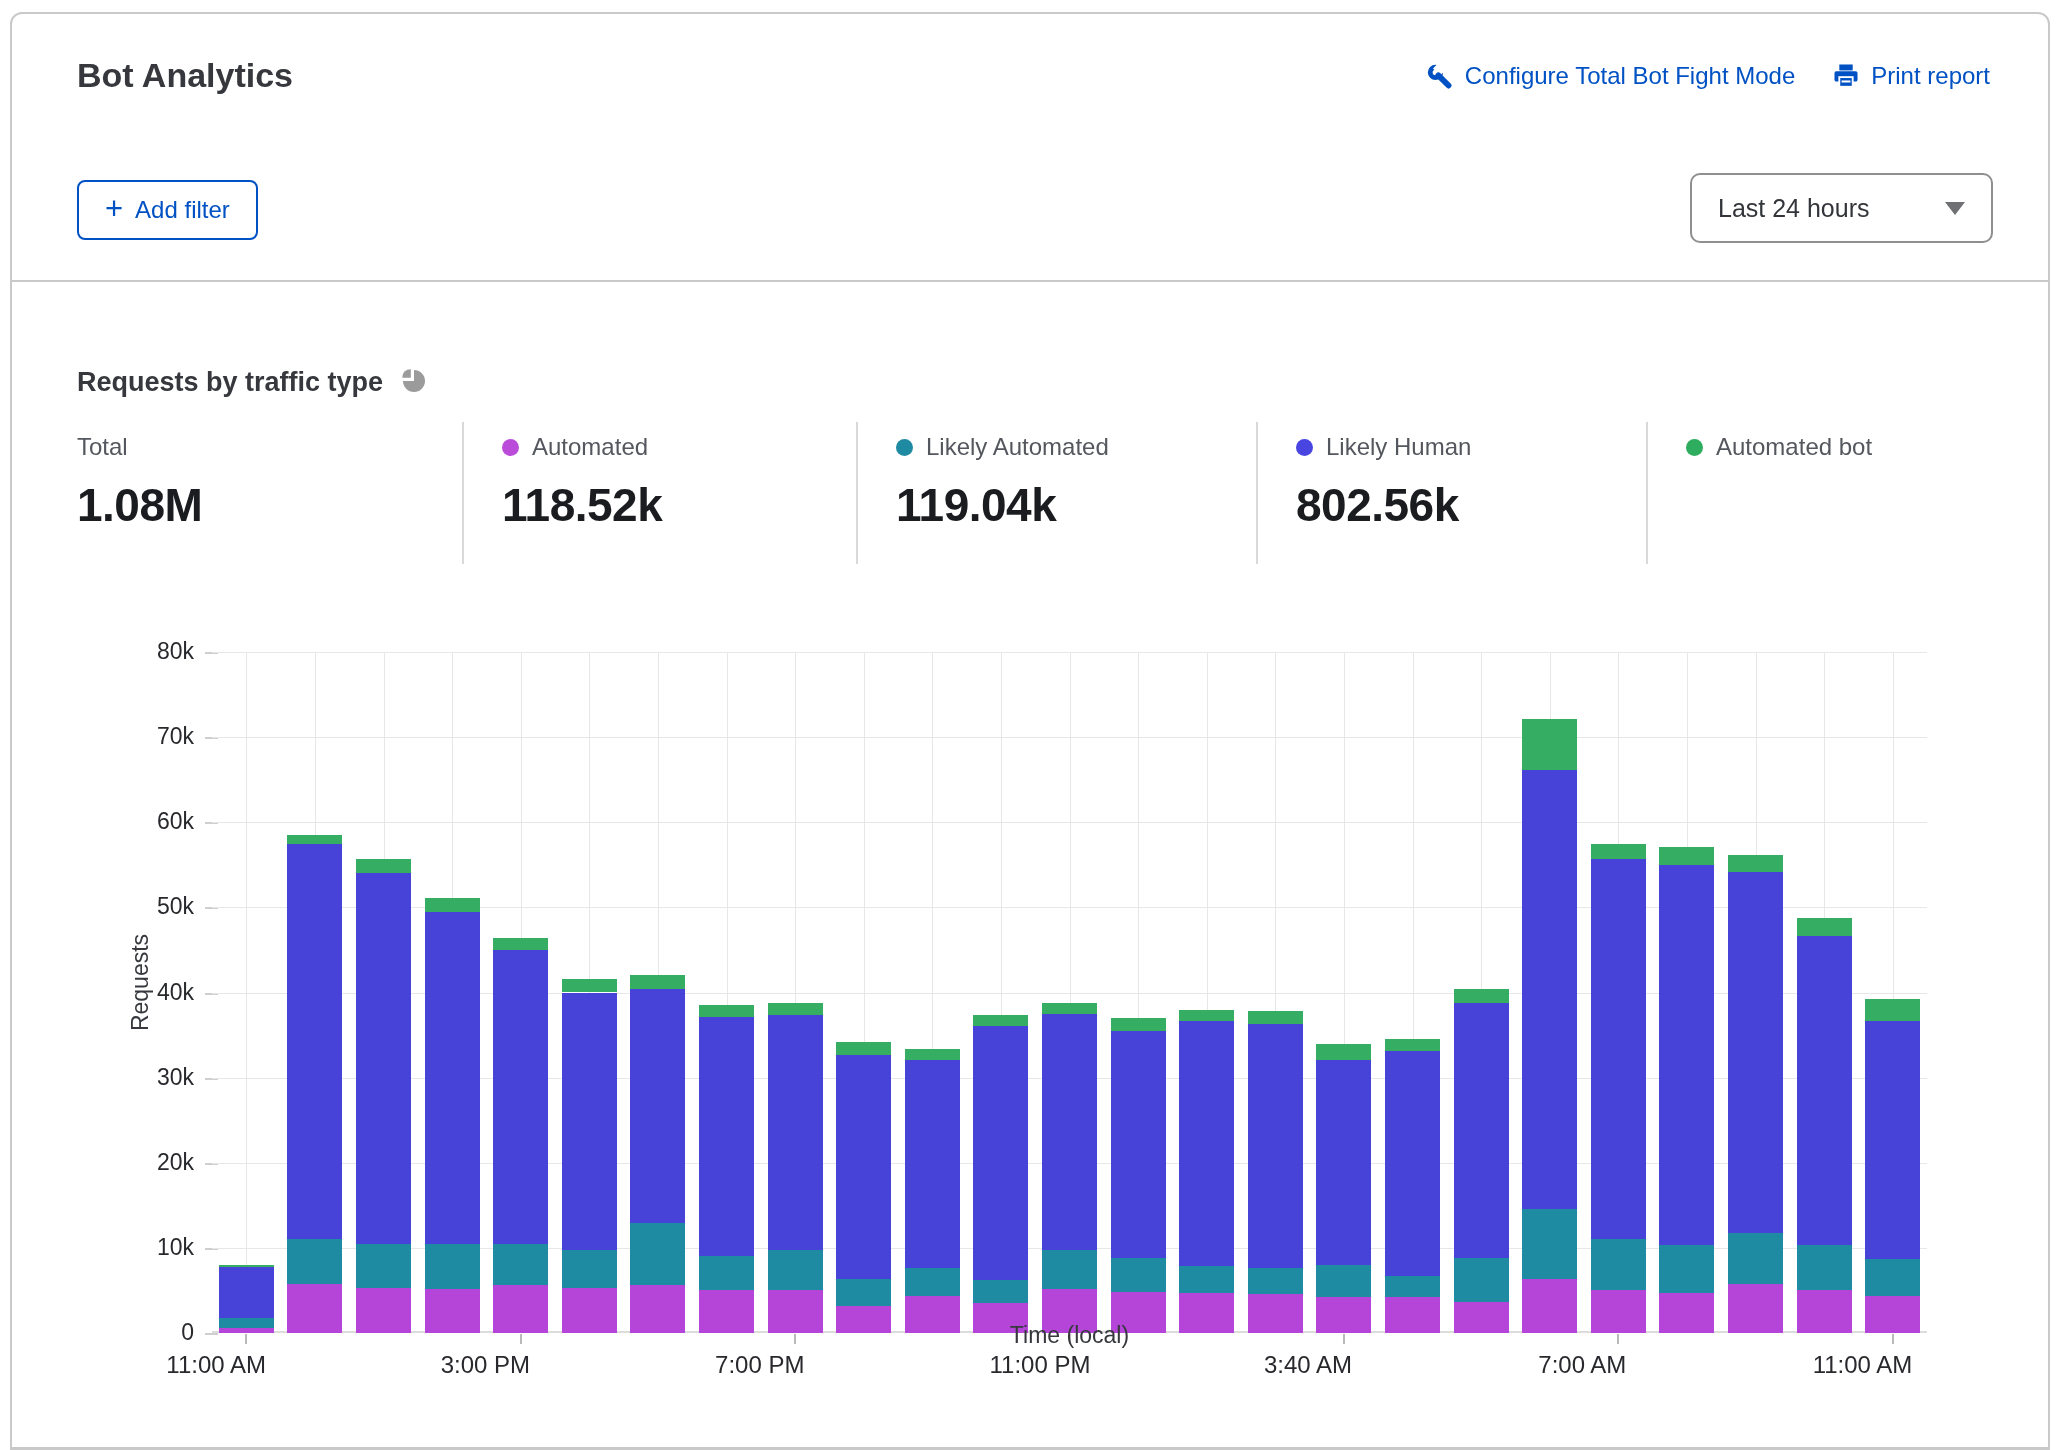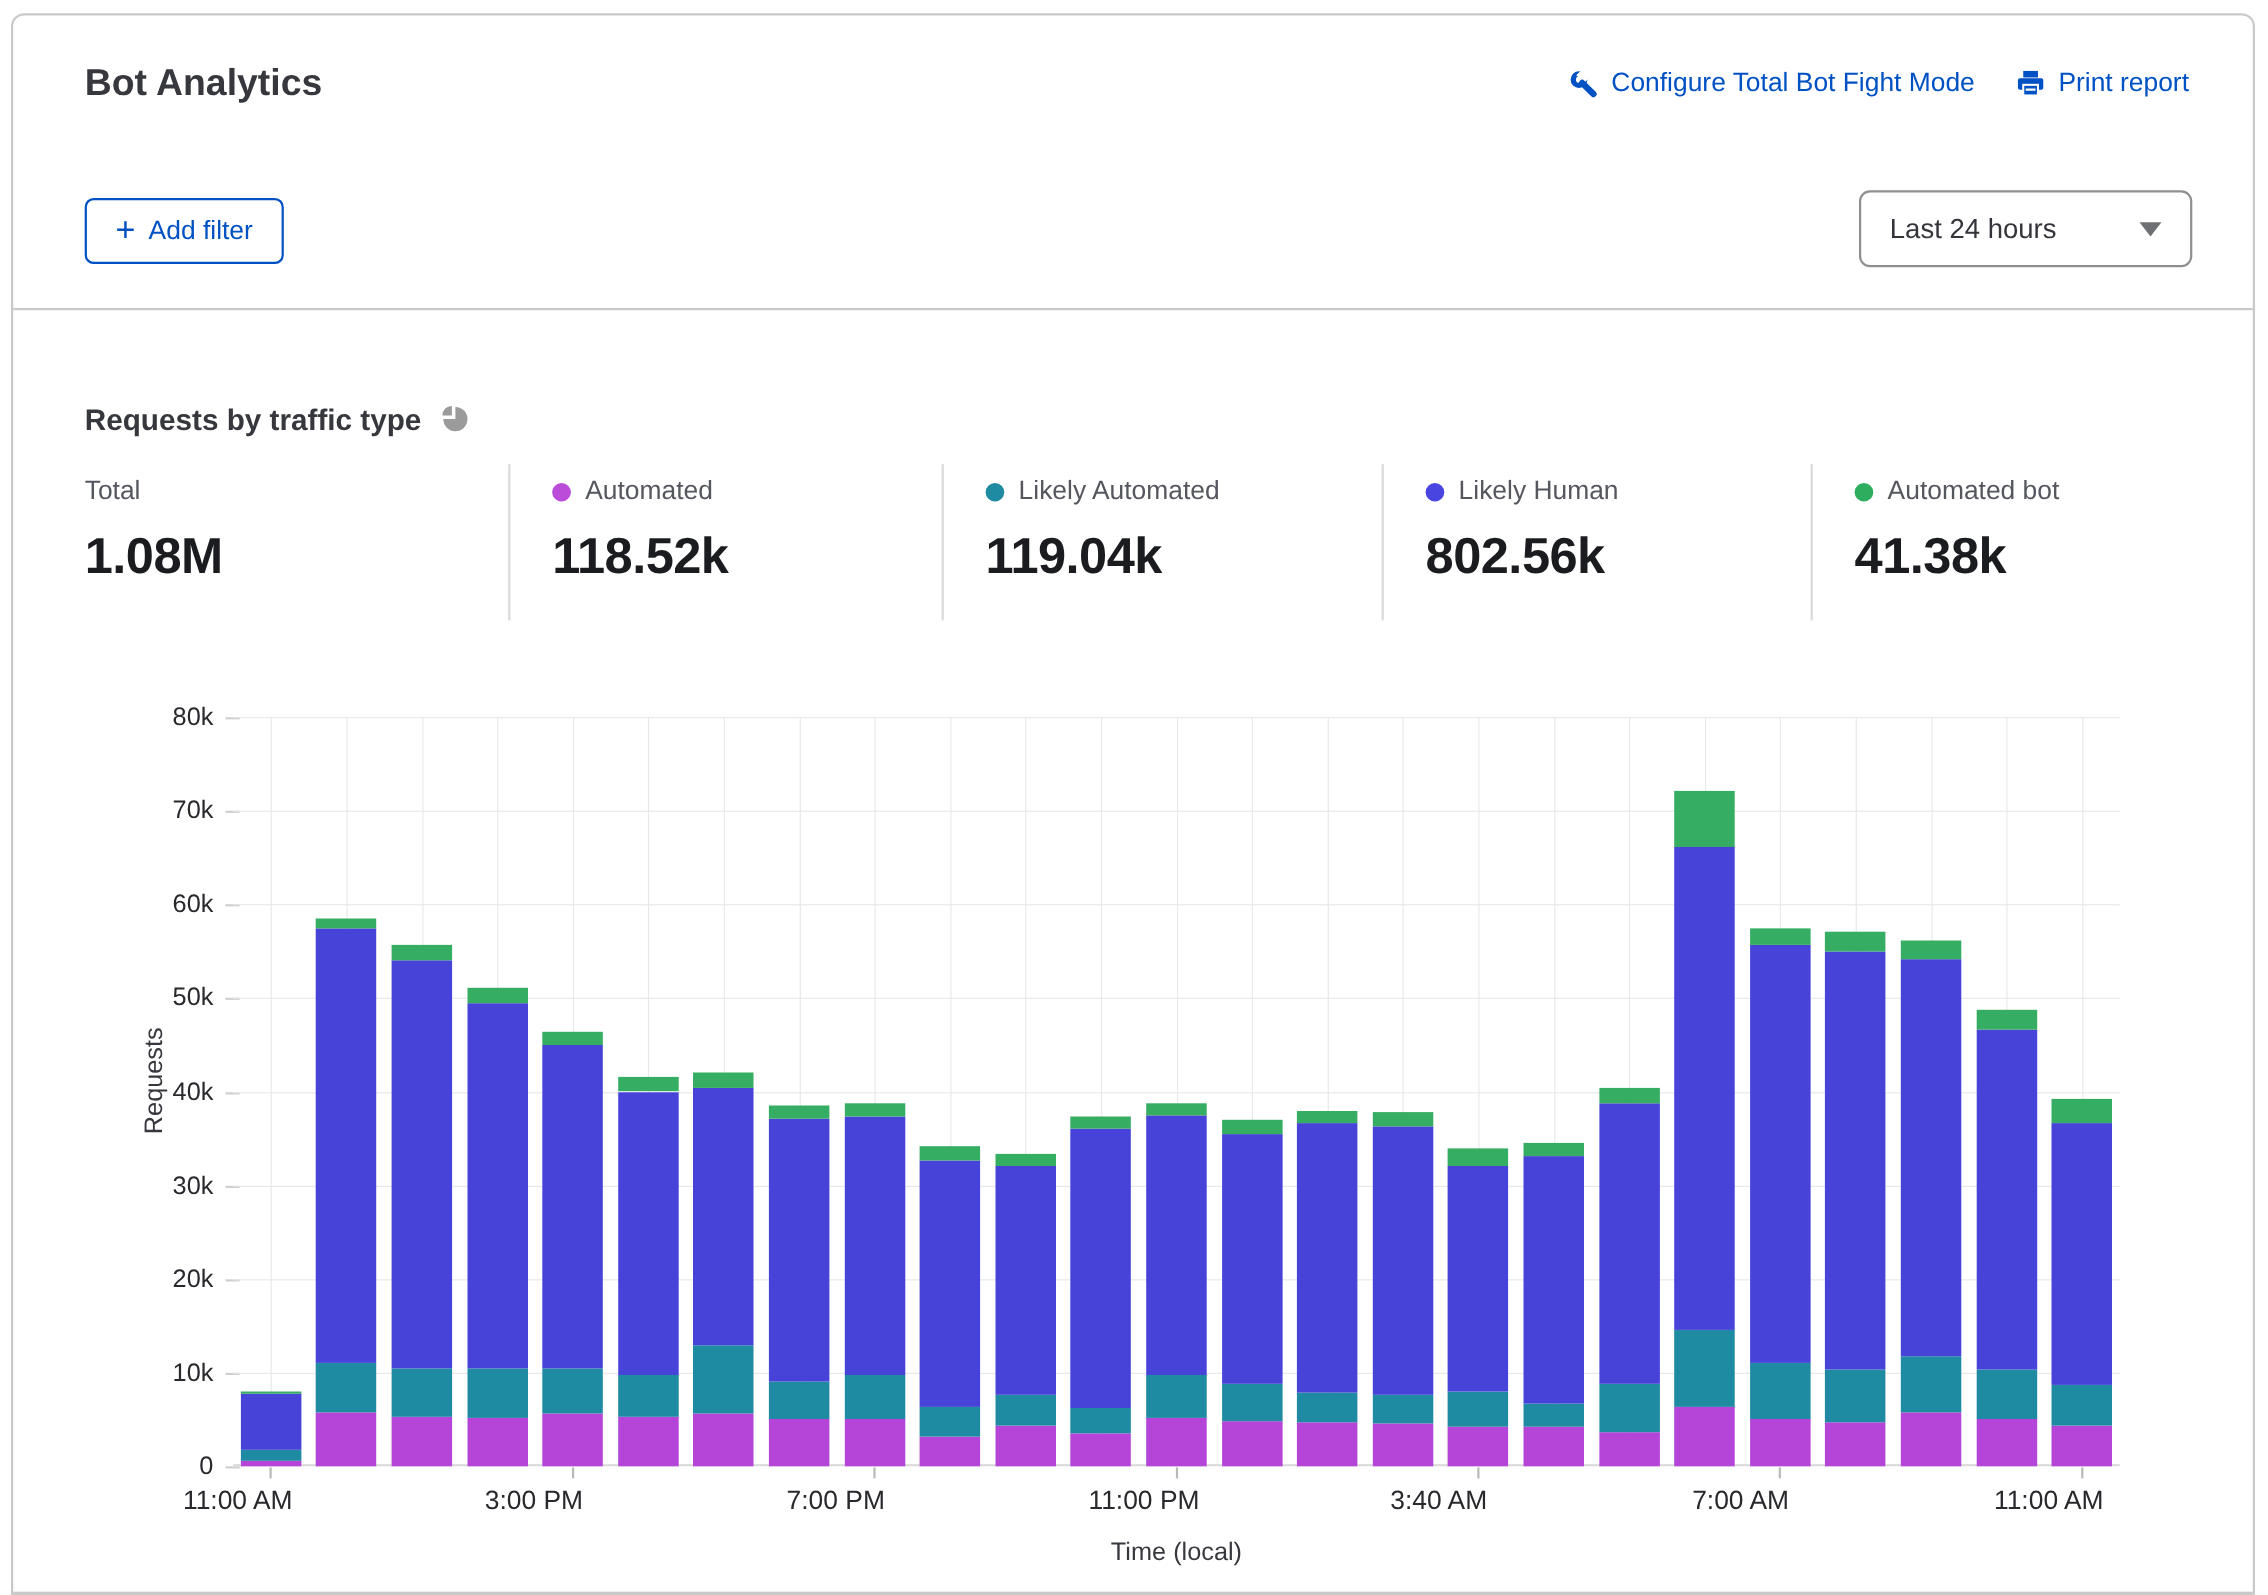--- a/index.html
+++ b/index.html
@@ -51,21 +51,21 @@
   #yticks .yt { position:absolute; right:26px; width:120px; text-align:right; font-size:23px; color:#28292d; }
   #yticks .ydash { position:absolute; right:2px; width:13px; height:2px; background:#cfcfcf; }
   #plot { position:absolute; left:200px; top:638px; width:1715px; height:681px; }
   .hgrid { position:absolute; left:0; width:100%; height:1px; background:#e7e7e7; }
   .hgrid.zero { height:2px; background:#dcdcdc; }
   .vgrid { position:absolute; top:0; height:100%; width:1px; background:#e7e7e7; }
   .seg { position:absolute; }
   #xticks { position:absolute; left:200px; top:1319px; width:1715px; height:64px; }
   #xticks .xtickmark { position:absolute; top:1px; width:2px; height:10px; background:#b9b9b9; }
   #xticks .xt { position:absolute; top:18px; width:160px; font-size:24px; color:#28292d; }
-  #xlabel { position:absolute; left:200px; top:1383px; width:1715px; text-align:center; font-size:23px; color:#36383d; }
+  #xlabel { position:absolute; left:200px; top:1308px; width:1715px; text-align:center; font-size:23px; color:#36383d; }
 </style>
 </head>
 <body>
 
 <div class="card">
 
   <h1 class="page-title">Bot Analytics</h1>
 
   <div class="header-links">
     <a class="hlink">
@@ -139,21 +139,20 @@
         <span class="stat-dot" style="background: rgb(73, 69, 224);"></span>
         <span>Likely Human</span>
       </div>
       <div class="stat-value">802.56k</div>
     </div>
     <div class="stat-col sep">
       <div class="stat-label-row">
         <span class="stat-dot" style="background: rgb(46, 173, 94);"></span>
         <span>Automated bot</span>
       </div>
-      <div class="stat-value">41.38k</div>
     </div>
   </div>
 
   <div id="ylabel">Requests</div>
   <div id="yticks">
       <div class="yt" style="top: 667px;">0</div>
       <div class="ydash" style="top: 681px;"></div>
       <div class="yt" style="top: 581.875px;">10k</div>
       <div class="ydash" style="top: 595.875px;"></div>
       <div class="yt" style="top: 496.75px;">20k</div>

